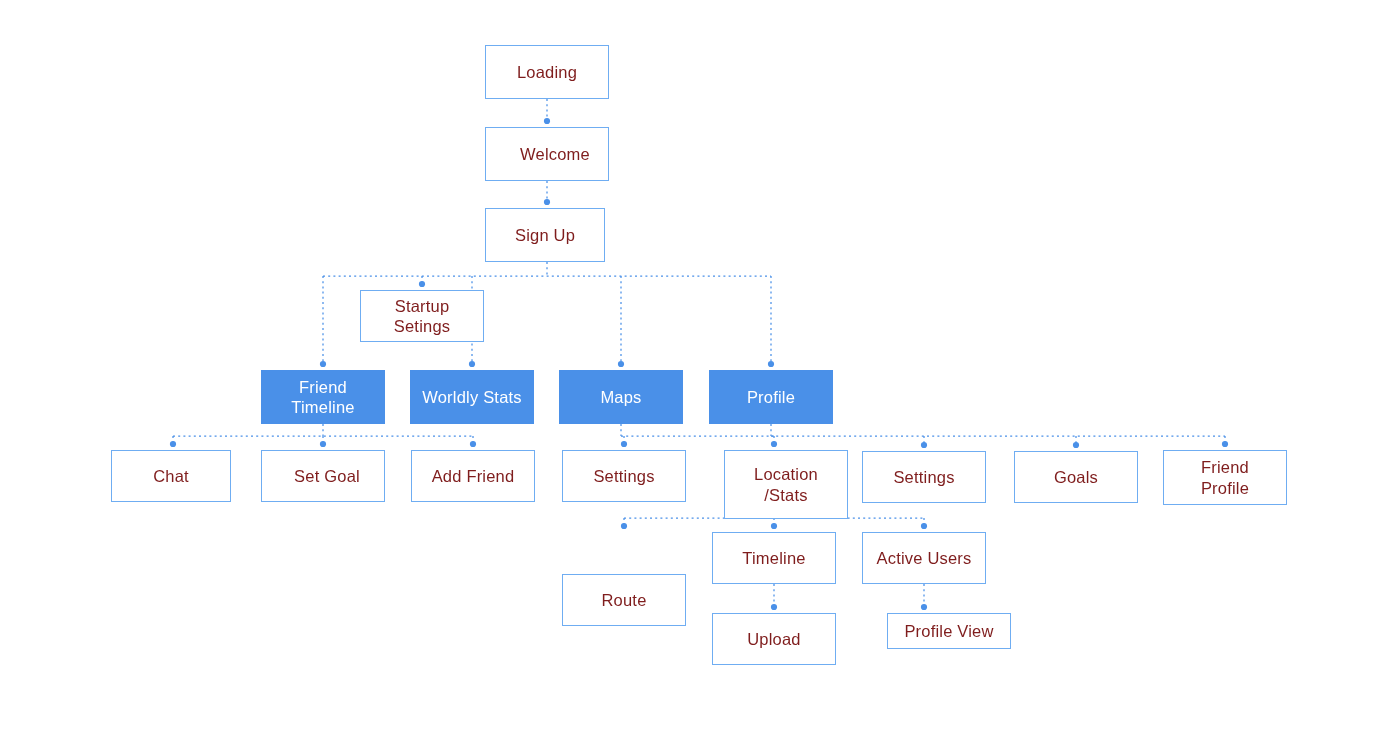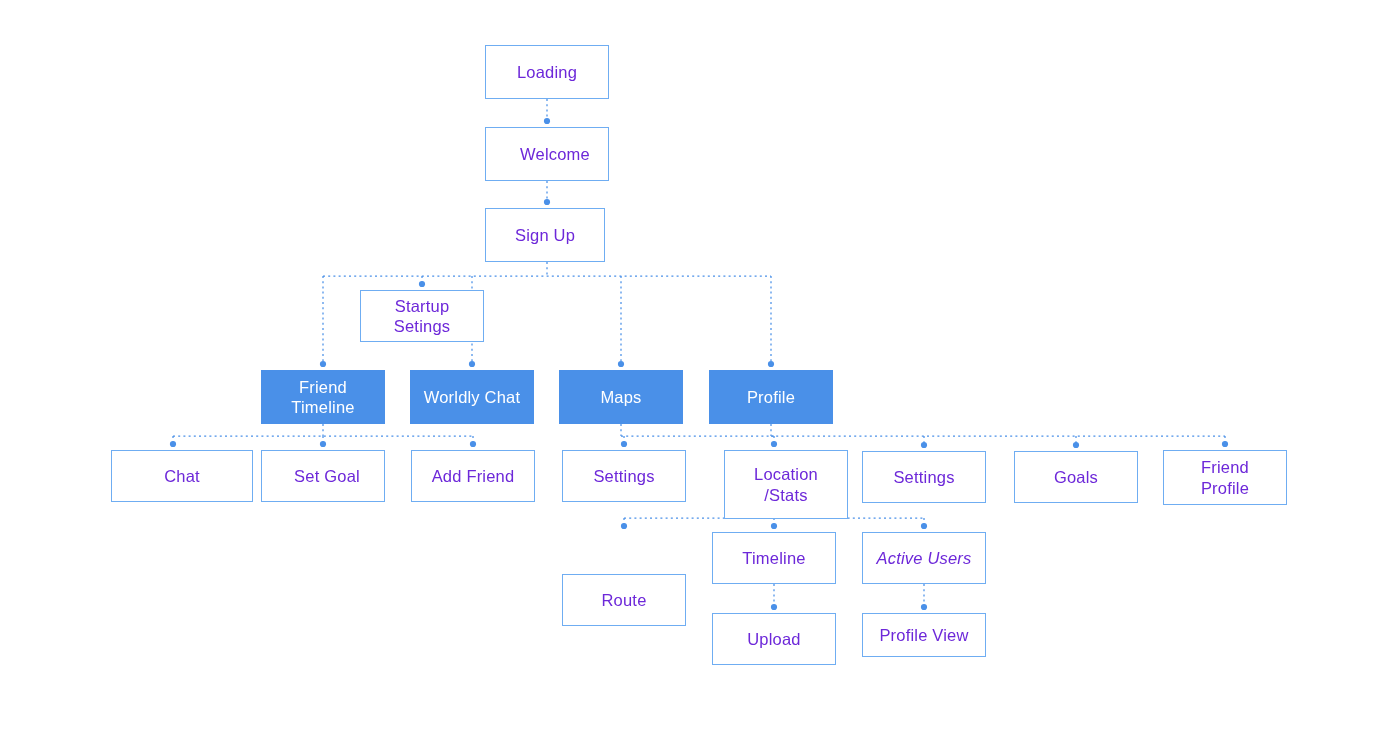--- a/index.html
+++ b/index.html
@@ -19,21 +19,21 @@
     text-align:center;
     line-height:1.22;
     letter-spacing:.2px;
     -webkit-font-smoothing:antialiased;
   }
   .node .lbl{display:block;white-space:pre-line;}
 
   .node.outline{
     background:#ffffff;
     border:1.6px solid #6fadf2;
-    color:#6d28d9;
+    color:#7f1d1d;
     font-size:16.5px;
   }
   .node.filled{
     background:#4a90e8;
     border:1.6px solid #4a90e8;
     color:#ffffff;
     font-size:16.5px;
   }
 </style>
 </head>
@@ -103,29 +103,29 @@
     </div>
     <div class="node outline" style="left: 360px; top: 290px; width: 124px; height: 52px;">
       <span class="lbl">Startup
 Setings</span>
     </div>
     <div class="node filled" style="left: 261px; top: 370px; width: 124px; height: 54px;">
       <span class="lbl">Friend
 Timeline</span>
     </div>
     <div class="node filled" style="left: 410px; top: 370px; width: 124px; height: 54px;">
-      <span class="lbl">Worldly Chat</span>
+      <span class="lbl">Worldly Stats</span>
     </div>
     <div class="node filled" style="left: 559px; top: 370px; width: 124px; height: 54px;">
       <span class="lbl">Maps</span>
     </div>
     <div class="node filled" style="left: 709px; top: 370px; width: 124px; height: 54px;">
       <span class="lbl">Profile</span>
     </div>
-    <div class="node outline" style="left: 111px; top: 450px; width: 142px; height: 52px; text-align: right;">
+    <div class="node outline" style="left: 111px; top: 450px; width: 120px; height: 52px; text-align: right;">
       <span class="lbl">Chat</span>
     </div>
     <div class="node outline" style="left: 261px; top: 450px; width: 124px; height: 52px; padding-left: 8px;">
       <span class="lbl">Set Goal</span>
     </div>
     <div class="node outline" style="left: 411px; top: 450px; width: 124px; height: 52px;">
       <span class="lbl">Add Friend</span>
     </div>
     <div class="node outline" style="left: 562px; top: 450px; width: 124px; height: 52px;">
       <span class="lbl">Settings</span>
@@ -143,22 +143,22 @@
     <div class="node outline" style="left: 1163px; top: 450px; width: 124px; height: 55px;">
       <span class="lbl">Friend
 Profile</span>
     </div>
     <div class="node outline" style="left: 562px; top: 532px; width: 124px; height: 52px; margin-top: 42px;">
       <span class="lbl">Route</span>
     </div>
     <div class="node outline" style="left: 712px; top: 532px; width: 124px; height: 52px;">
       <span class="lbl">Timeline</span>
     </div>
-    <div class="node outline" style="left: 862px; top: 532px; width: 124px; height: 52px; font-style: italic;">
+    <div class="node outline" style="left: 862px; top: 532px; width: 124px; height: 52px;">
       <span class="lbl">Active Users</span>
     </div>
     <div class="node outline" style="left: 712px; top: 613px; width: 124px; height: 52px;">
       <span class="lbl">Upload</span>
     </div>
-    <div class="node outline" style="left: 862px; top: 613px; width: 124px; height: 44px;">
+    <div class="node outline" style="left: 887px; top: 613px; width: 124px; height: 36px;">
       <span class="lbl">Profile View</span>
     </div>
   </div>
 
 </body></html>

